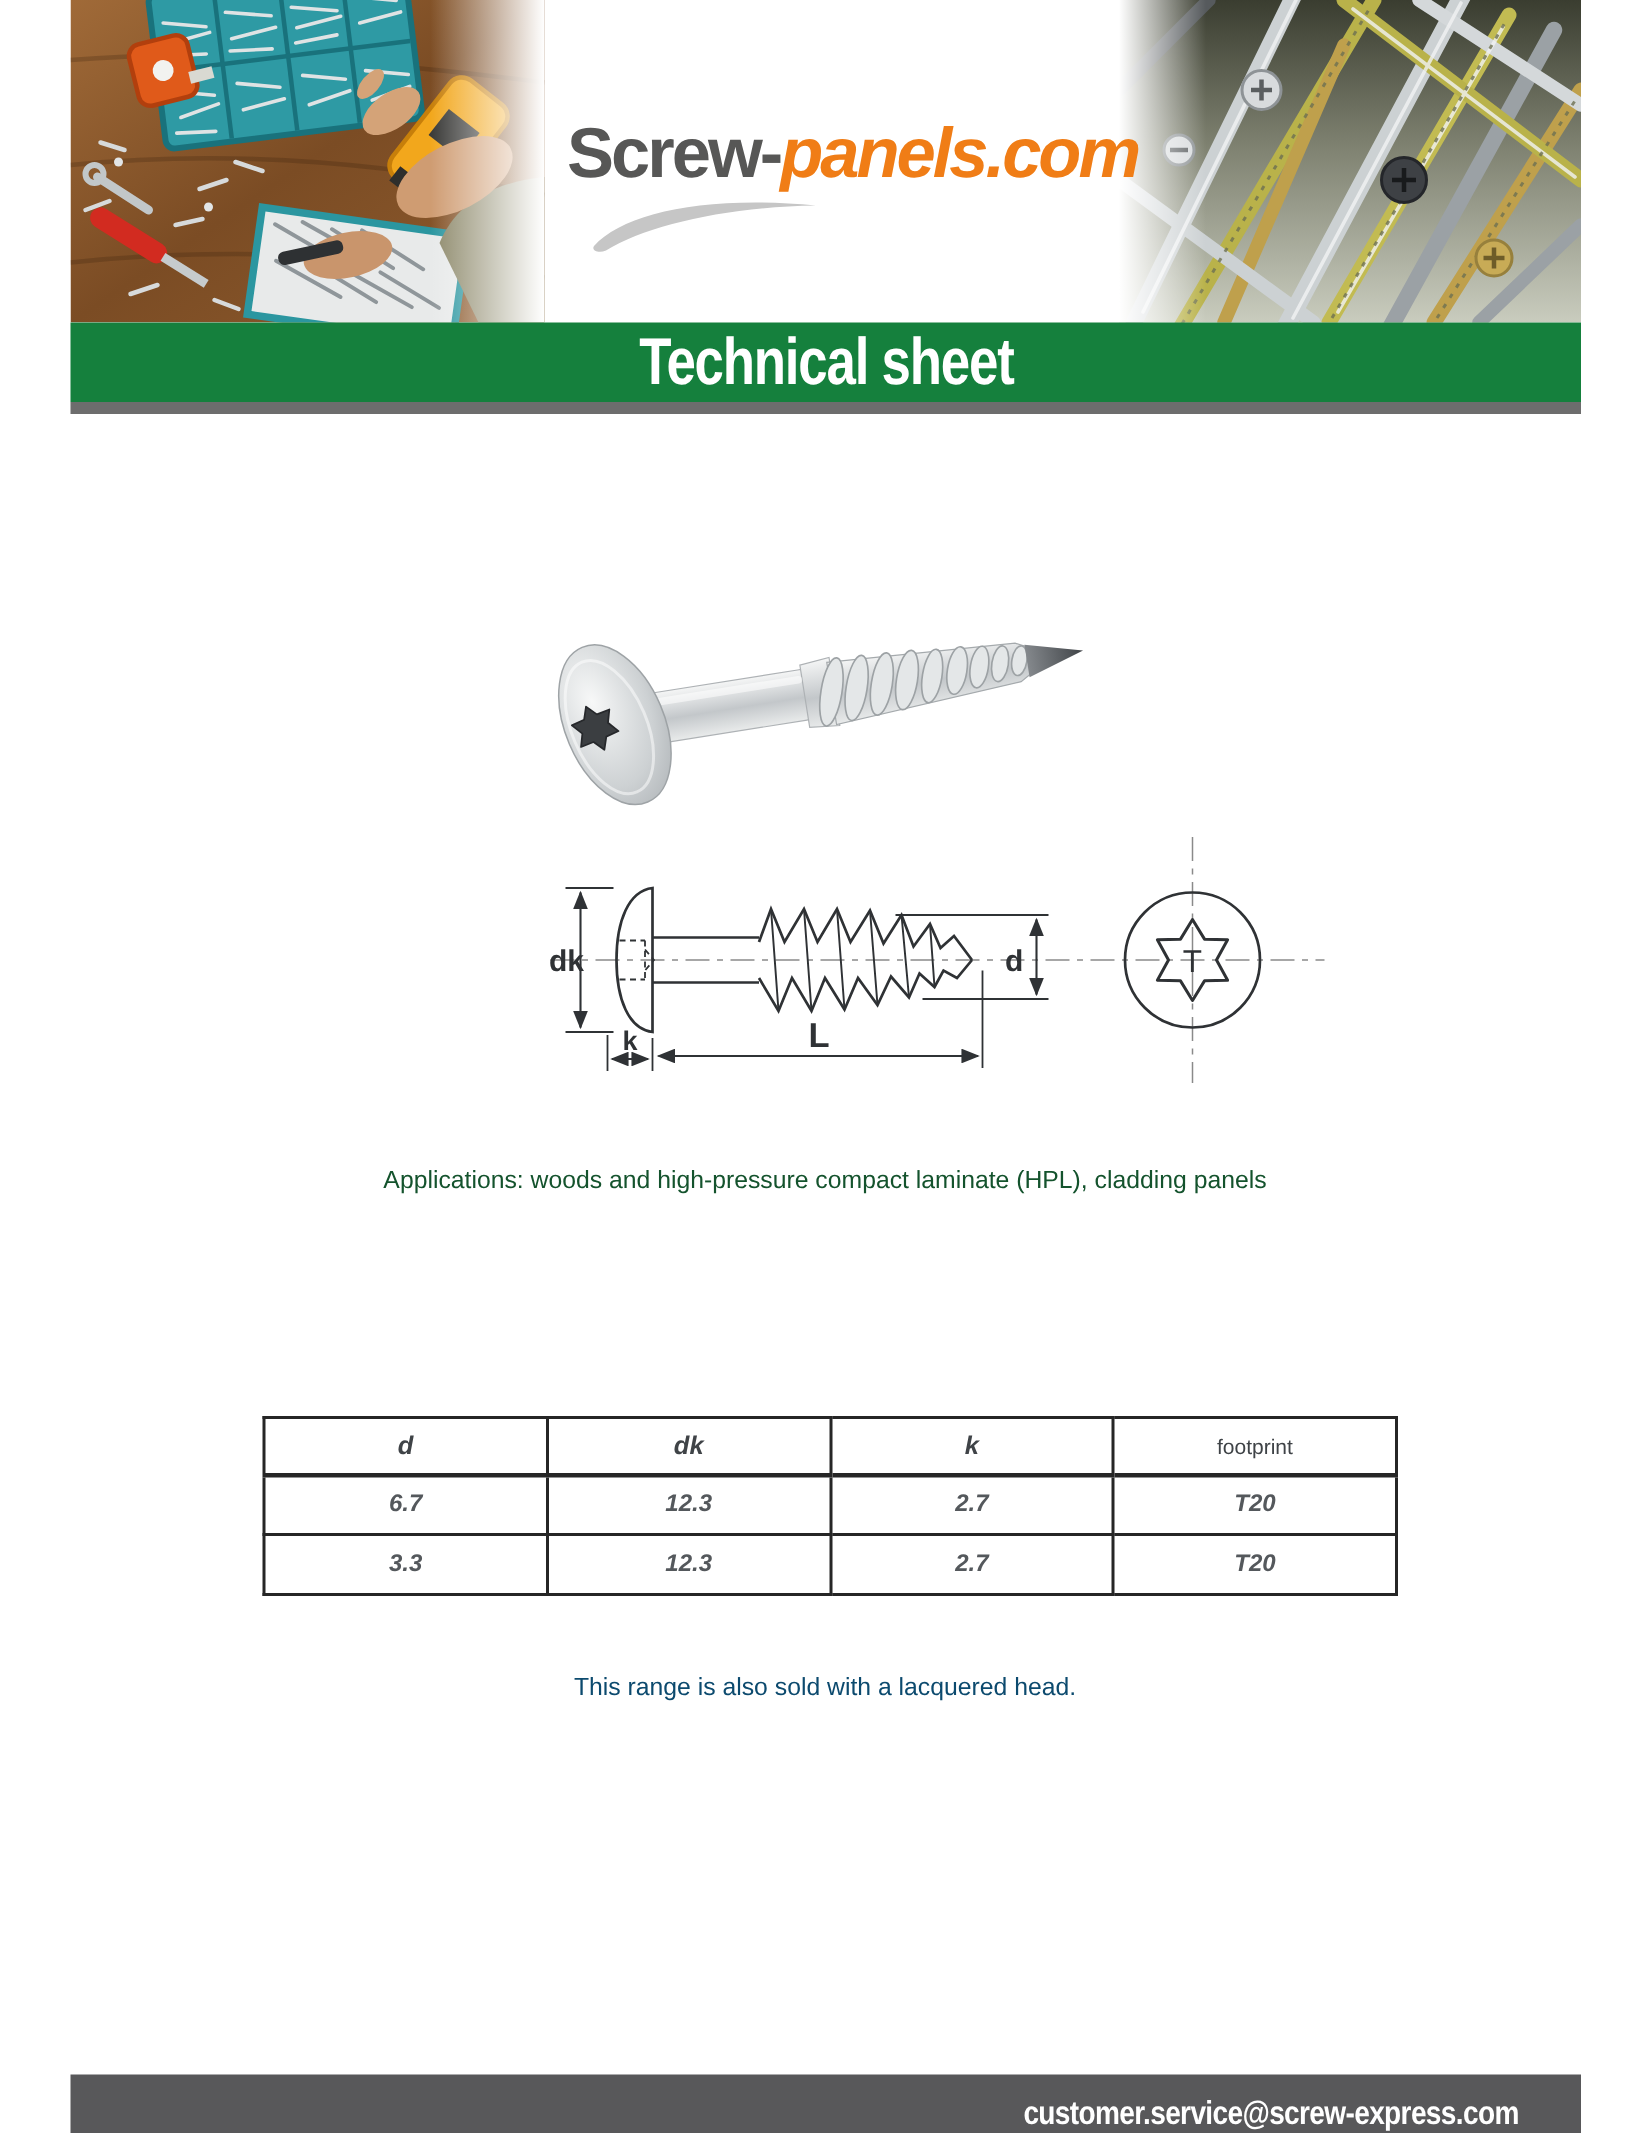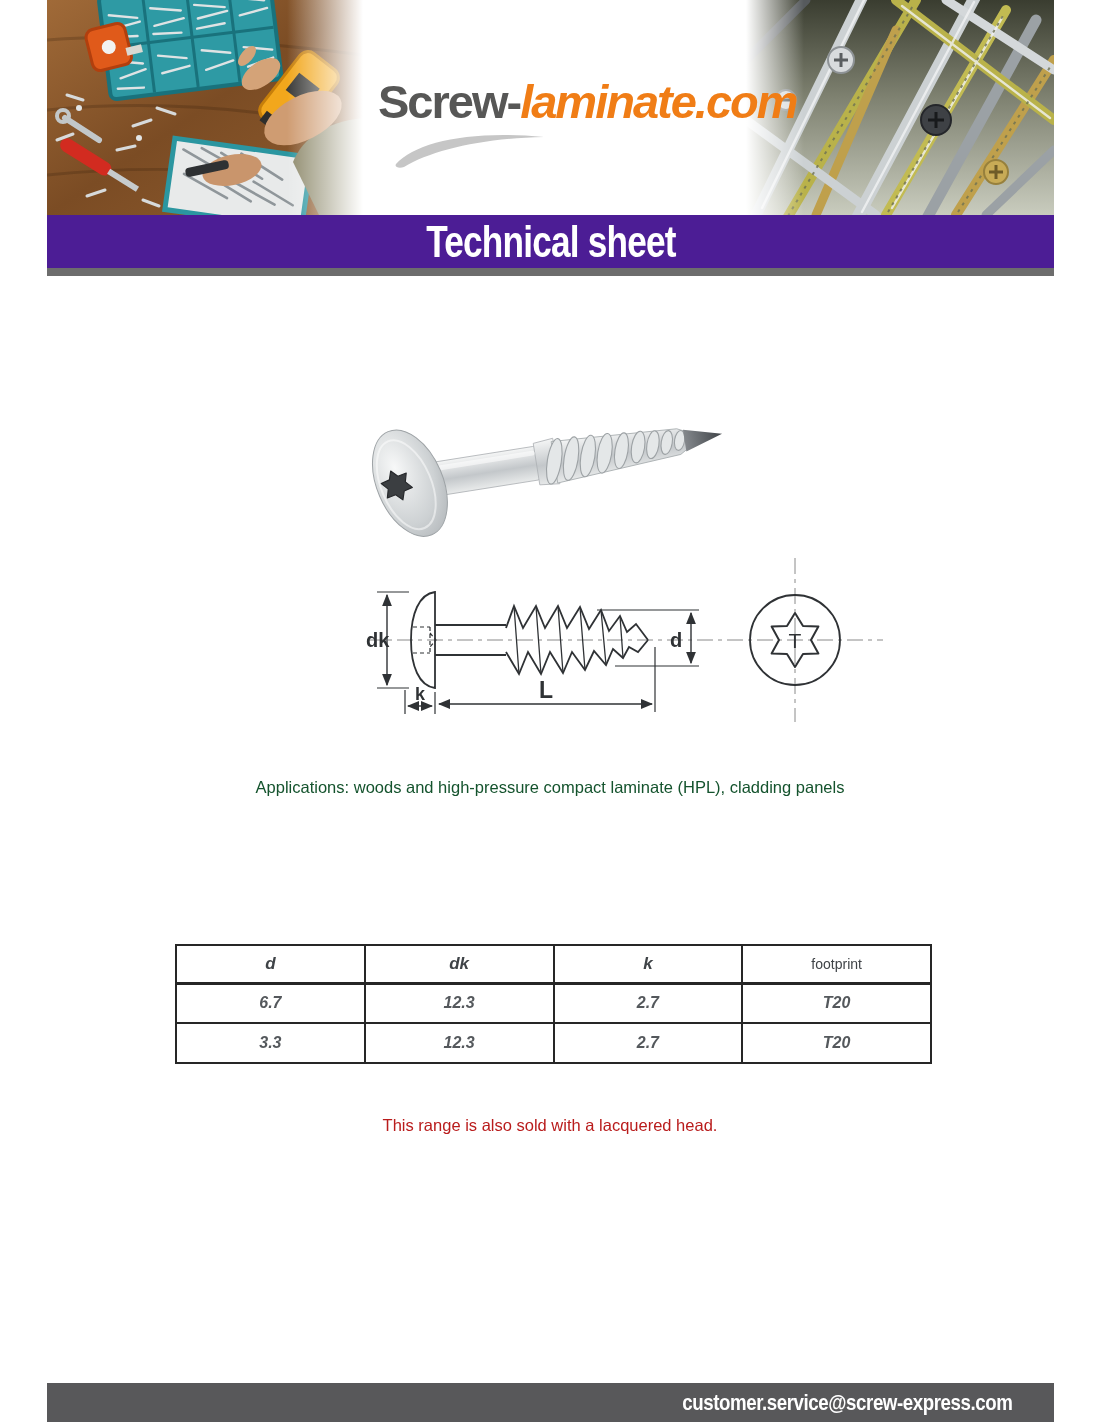--- a/index.html
+++ b/index.html
@@ -14,39 +14,39 @@
   .photo-right { position:absolute; left:746px; top:0; width:308px; height:215px; }
   .photo-left svg, .photo-right svg { display:block; }
   .logo { position:absolute; left:378px; top:74px; width:360px; height:105px; }
   .logo-text { font-size:47px; font-weight:700; letter-spacing:-2px; white-space:nowrap; }
   .logo-part1 { color:#575756; }
   .logo-part2 { color:#F07D16; font-style:italic; }
   .logo-swoosh { position:absolute; left:10px; top:52px; }
   
   .banner {
     position:absolute; left:47px; top:215px; width:1007px; height:53px;
-    background:#4c1d95; display:flex; align-items:center; justify-content:center;
+    background:#15803d; display:flex; align-items:center; justify-content:center;
   }
   .banner-title {
     color:#ffffff; font-size:44px; font-weight:700; white-space:nowrap;
     transform:scaleX(0.80); letter-spacing:-1px;
   }
   .banner-shadow { position:absolute; left:47px; top:268px; width:1007px; height:8px; background:#6d6d6d; }
   
   .product-title {
     position:absolute; top:311px; left:0; width:100%; text-align:center;
     font-size:17px; color:#B5731E; letter-spacing:0.2px;
   }
   .applications {
     position:absolute; top:778px; left:0; width:100%; text-align:center;
     font-size:16.5px; color:#14532d;
   }
   .note {
     position:absolute; top:1116px; left:0; width:100%; text-align:center;
-    font-size:16.5px; color:#b91c1c;
+    font-size:16.5px; color:#0c4a6e;
   }
   
   .product-photo { position:absolute; left:350px; top:382px; }
   .diagram { position:absolute; left:365px; top:552px; }
   
   .spec-table {
     position:absolute; left:175px; top:944px; width:757px;
     border-collapse:collapse; table-layout:fixed;
   }
   .spec-table th, .spec-table td {
@@ -56,21 +56,21 @@
     height:38px; font-size:17px; font-style:italic; font-weight:700;
     color:#3f4347; border-bottom-width:3px;
   }
   .spec-table th.fp { font-style:normal; font-weight:400; font-size:14px; }
   .spec-table td {
     height:40px; font-size:16px; font-style:italic; font-weight:700; color:#54585c;
   }
   
   .footer {
     position:absolute; left:47px; top:1383px; width:1007px; height:39px;
-    background:#58585A; display:flex; align-items:center; justify-content:flex-end;
+    background:#58585A; display:flex; align-items:flex-end; justify-content:flex-end;
     padding-right:42px;
   }
   .footer-email {
     color:#ffffff; font-weight:700; font-size:22px; white-space:nowrap;
     transform:scaleX(0.85); transform-origin:right center; letter-spacing:-0.5px;
     text-decoration:none; cursor:pointer;
   }
 </style>
 </head>
 <body>
@@ -231,21 +231,21 @@
         <path d="M243,172 H257 M250,165 V179" stroke="#6e5c28" stroke-width="3"></path>
         <circle cx="40" cy="100" r="10" fill="#d8dbdd" stroke="#8e9396" stroke-width="2"></circle>
         <path d="M34,100 H46" stroke="#5a5e60" stroke-width="3"></path>
       </g>
       <rect x="0" y="0" width="58" height="215" fill="url(#fadeL)"></rect>
     </svg>
   </div>
 
   <div class="logo">
     <div class="logo-text">
-      <span class="logo-part1">Screw-</span><span class="logo-part2">laminate.com</span>
+      <span class="logo-part1">Screw-</span><span class="logo-part2">panels.com</span>
     </div>
     <svg class="logo-swoosh" width="160" height="42" viewBox="0 0 160 42">
       <path d="M8,38 C28,16 82,4 156,11 C96,12 44,24 16,41 C11,43 6,41 8,38 Z" fill="#c6c6c6"></path>
     </svg>
   </div>
 
   <div class="banner">
     <div class="banner-title">Technical sheet</div>
   </div>
   <div class="banner-shadow"></div>

